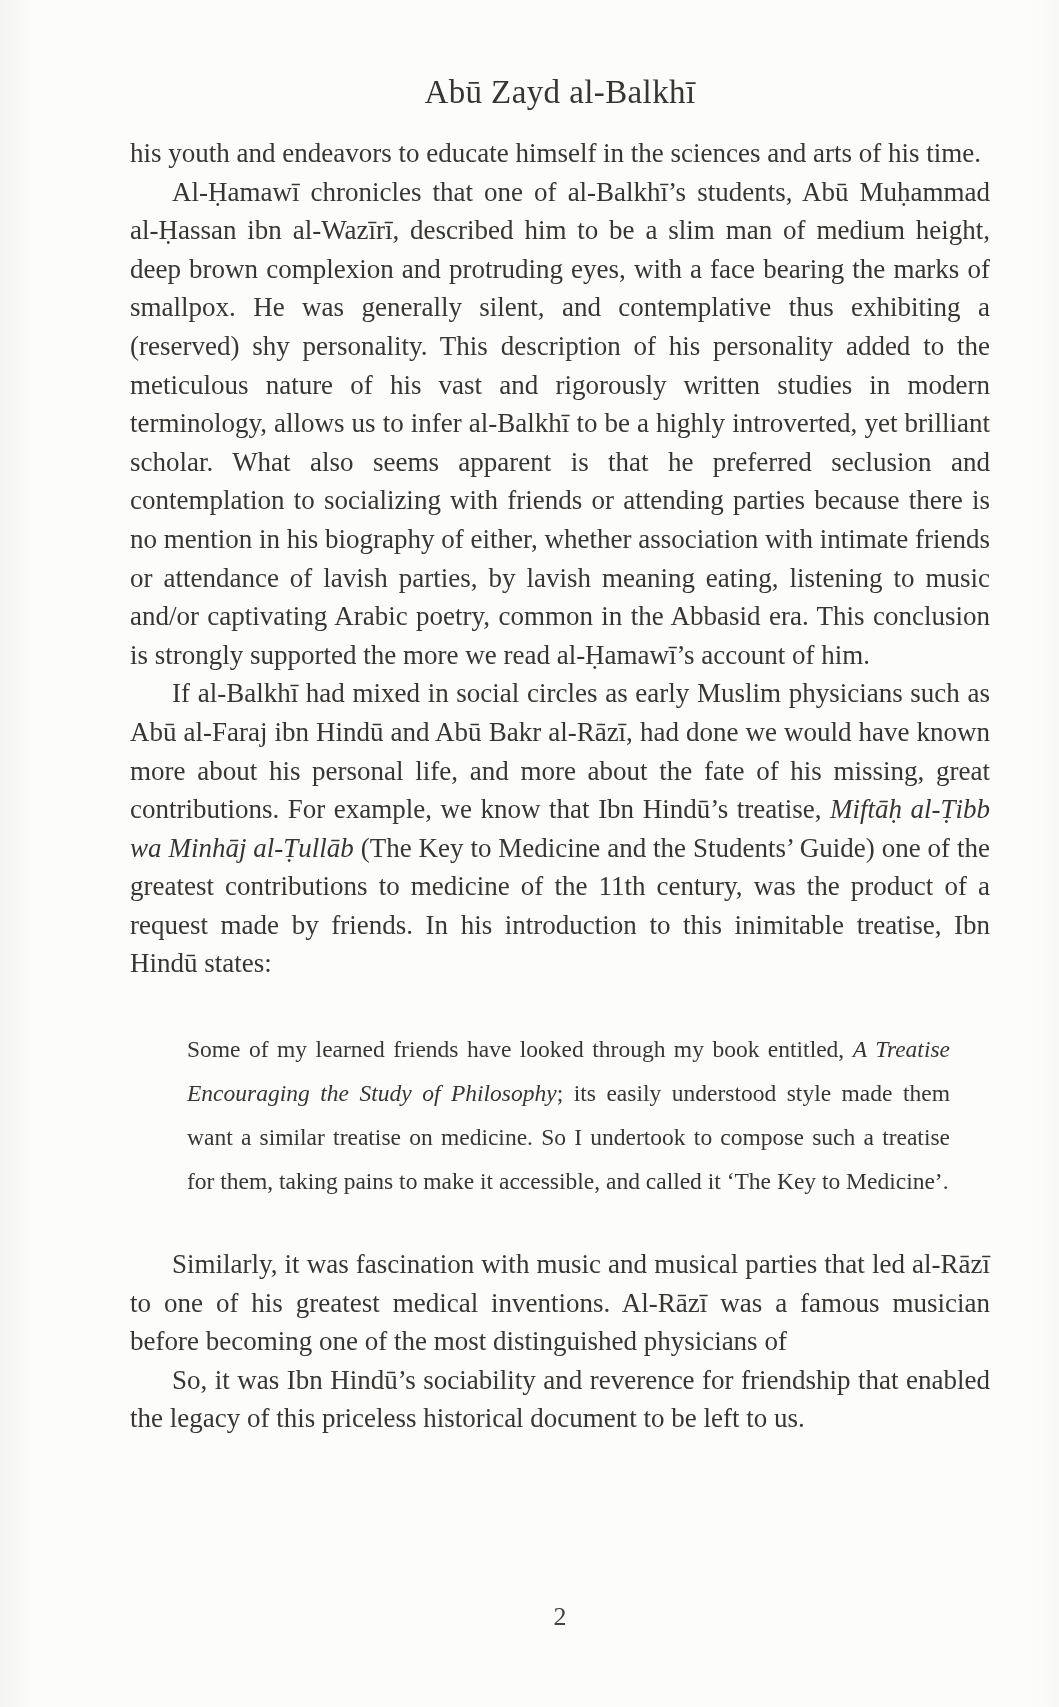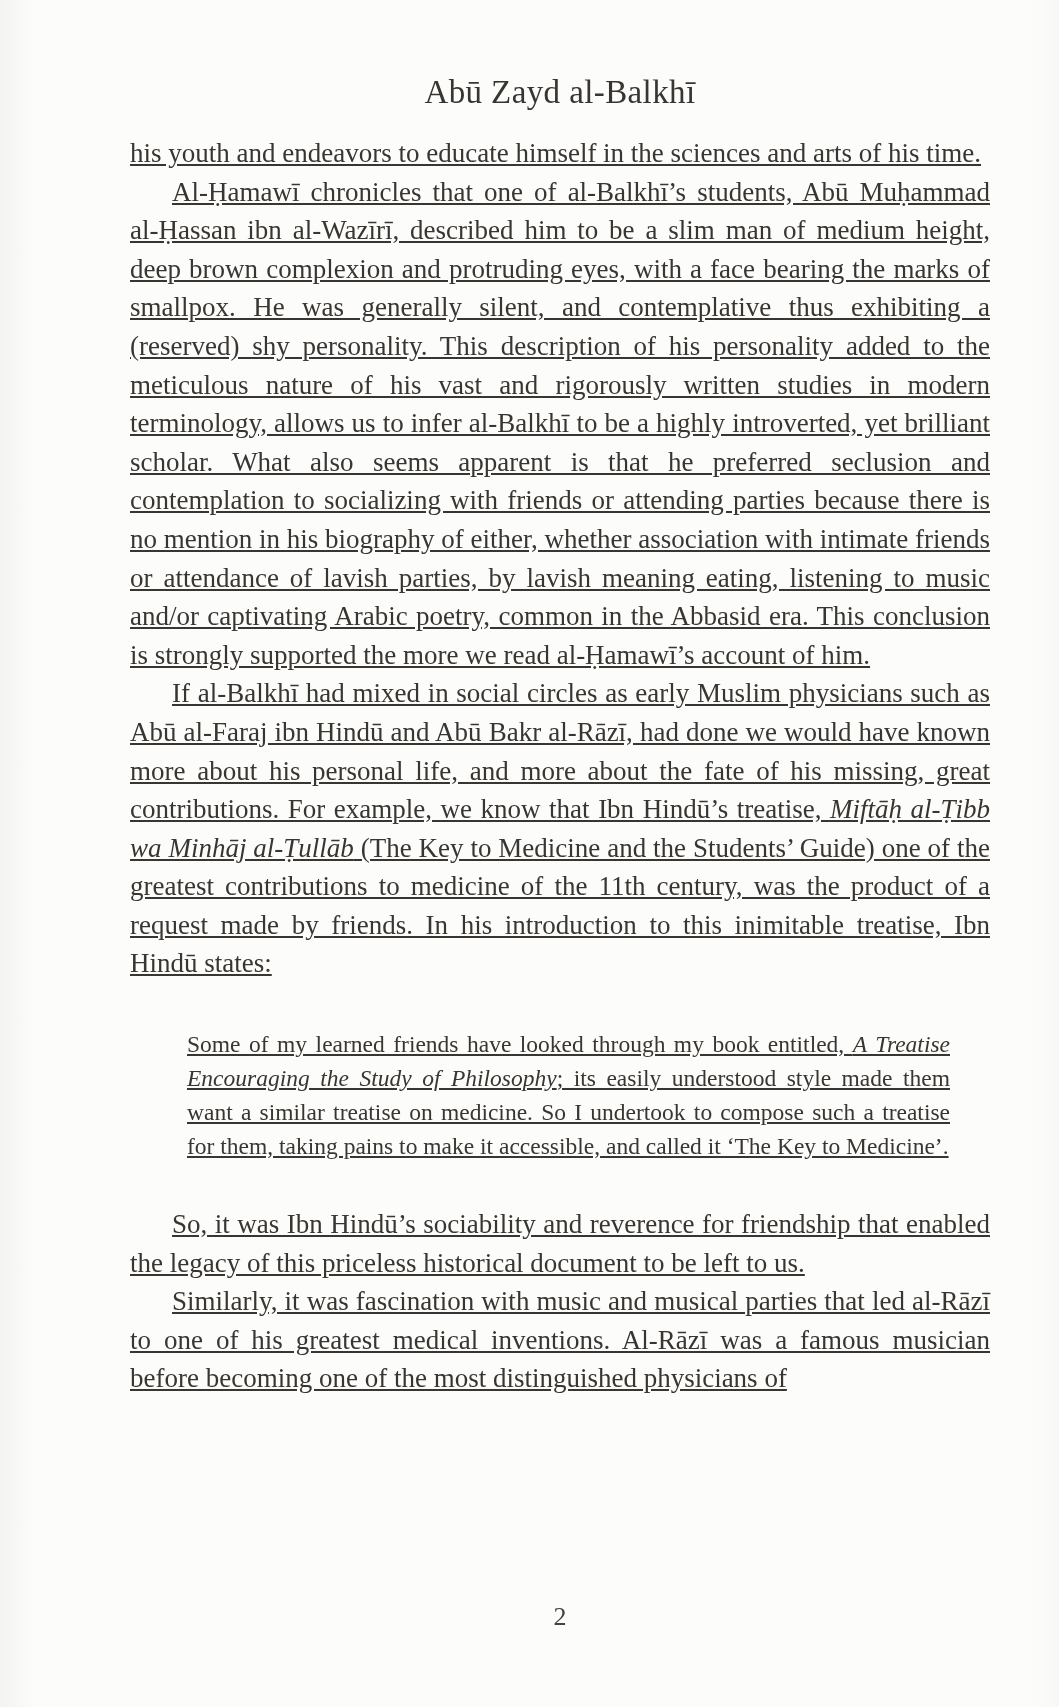--- a/index.html
+++ b/index.html
@@ -30,30 +30,29 @@
   }
   .text-column {
     width: 860px;
     margin: 22px 0 0 130px;
     font-size: 27px;
     line-height: 38.6px;
     text-align: justify;
   }
   .text-column p {
     margin: 0;
-    text-decoration: underline;
   }
   .text-column p.indent {
     text-indent: 42px;
   }
   .text-column p.blockquote {
     width: 763px;
     margin: 44px 16px 42px 57px;
     font-size: 23.5px;
-    line-height: 34px;
+    line-height: 44px;
   }
   em { font-style: italic; }
   .footer {
     position: absolute;
     top: 1602px;
     left: 130px;
     width: 860px;
     text-align: center;
     font-size: 26px;
     color: #45423d;
@@ -62,19 +61,19 @@
 </head>
 <body>
 
 <div class="page">
   <h1 class="title">Abū Zayd al-Balkhī</h1>
   <div class="text-column" id="text-column">
       <p class=""><span>his youth and endeavors to educate himself in the sciences and arts of his time.</span></p>
       <p class=" indent"><span>Al-Ḥamawī chronicles that one of al-Balkhī’s students, Abū Muḥammad al-Ḥassan ibn al-Wazīrī, described him to be a slim man of medium height, deep brown complexion and protruding eyes, with a face bearing the marks of smallpox. He was generally silent, and contemplative thus exhibiting a (reserved) shy personality. This description of his personality added to the meticulous nature of his vast and rigorously written studies in modern terminology, allows us to infer al-Balkhī to be a highly introverted, yet brilliant scholar. What also seems apparent is that he preferred seclusion and contemplation to socializing with friends or attending parties because there is no mention in his biography of either, whether association with intimate friends or attendance of lavish parties, by lavish meaning eating, listening to music and/or captivating Arabic poetry, common in the Abbasid era. This conclusion is strongly supported the more we read al-Ḥamawī’s account of him.</span></p>
       <p class=" indent"><span>If al-Balkhī had mixed in social circles as early Muslim physicians such as Abū al-Faraj ibn Hindū and Abū Bakr al-Rāzī, had done we would have known more about his personal life, and more about the fate of his missing, great contributions. For example, we know that Ibn Hindū’s treatise, </span><em>Miftāḥ al-Ṭibb wa Minhāj al-Ṭullāb</em><span> (The Key to Medicine and the Students’ Guide) one of the greatest contributions to medicine of the 11th century, was the product of a request made by friends. In his introduction to this inimitable treatise, Ibn Hindū states:</span></p>
       <p class="blockquote"><span>Some of my learned friends have looked through my book entitled, </span><em>A Treatise Encouraging the Study of Philosophy</em><span>; its easily understood style made them want a similar treatise on medicine. So I undertook to compose such a treatise for them, taking pains to make it accessible, and called it ‘The Key to Medicine’.</span></p>
+      <p class=" indent"><span>Similarly, it was fascination with music and musical parties that led al-Rāzī to one of his greatest medical inventions. Al-Rāzī was a famous musician before becoming one of the most distinguished physicians of</span></p>
       <p class=" indent"><span>So, it was Ibn Hindū’s sociability and reverence for friendship that enabled the legacy of this priceless historical document to be left to us.</span></p>
-      <p class=" indent"><span>Similarly, it was fascination with music and musical parties that led al-Rāzī to one of his greatest medical inventions. Al-Rāzī was a famous musician before becoming one of the most distinguished physicians of</span></p>
     </div>
   <div class="footer">
     <span>2</span>
   </div>
 </div>
 
 </body></html>

